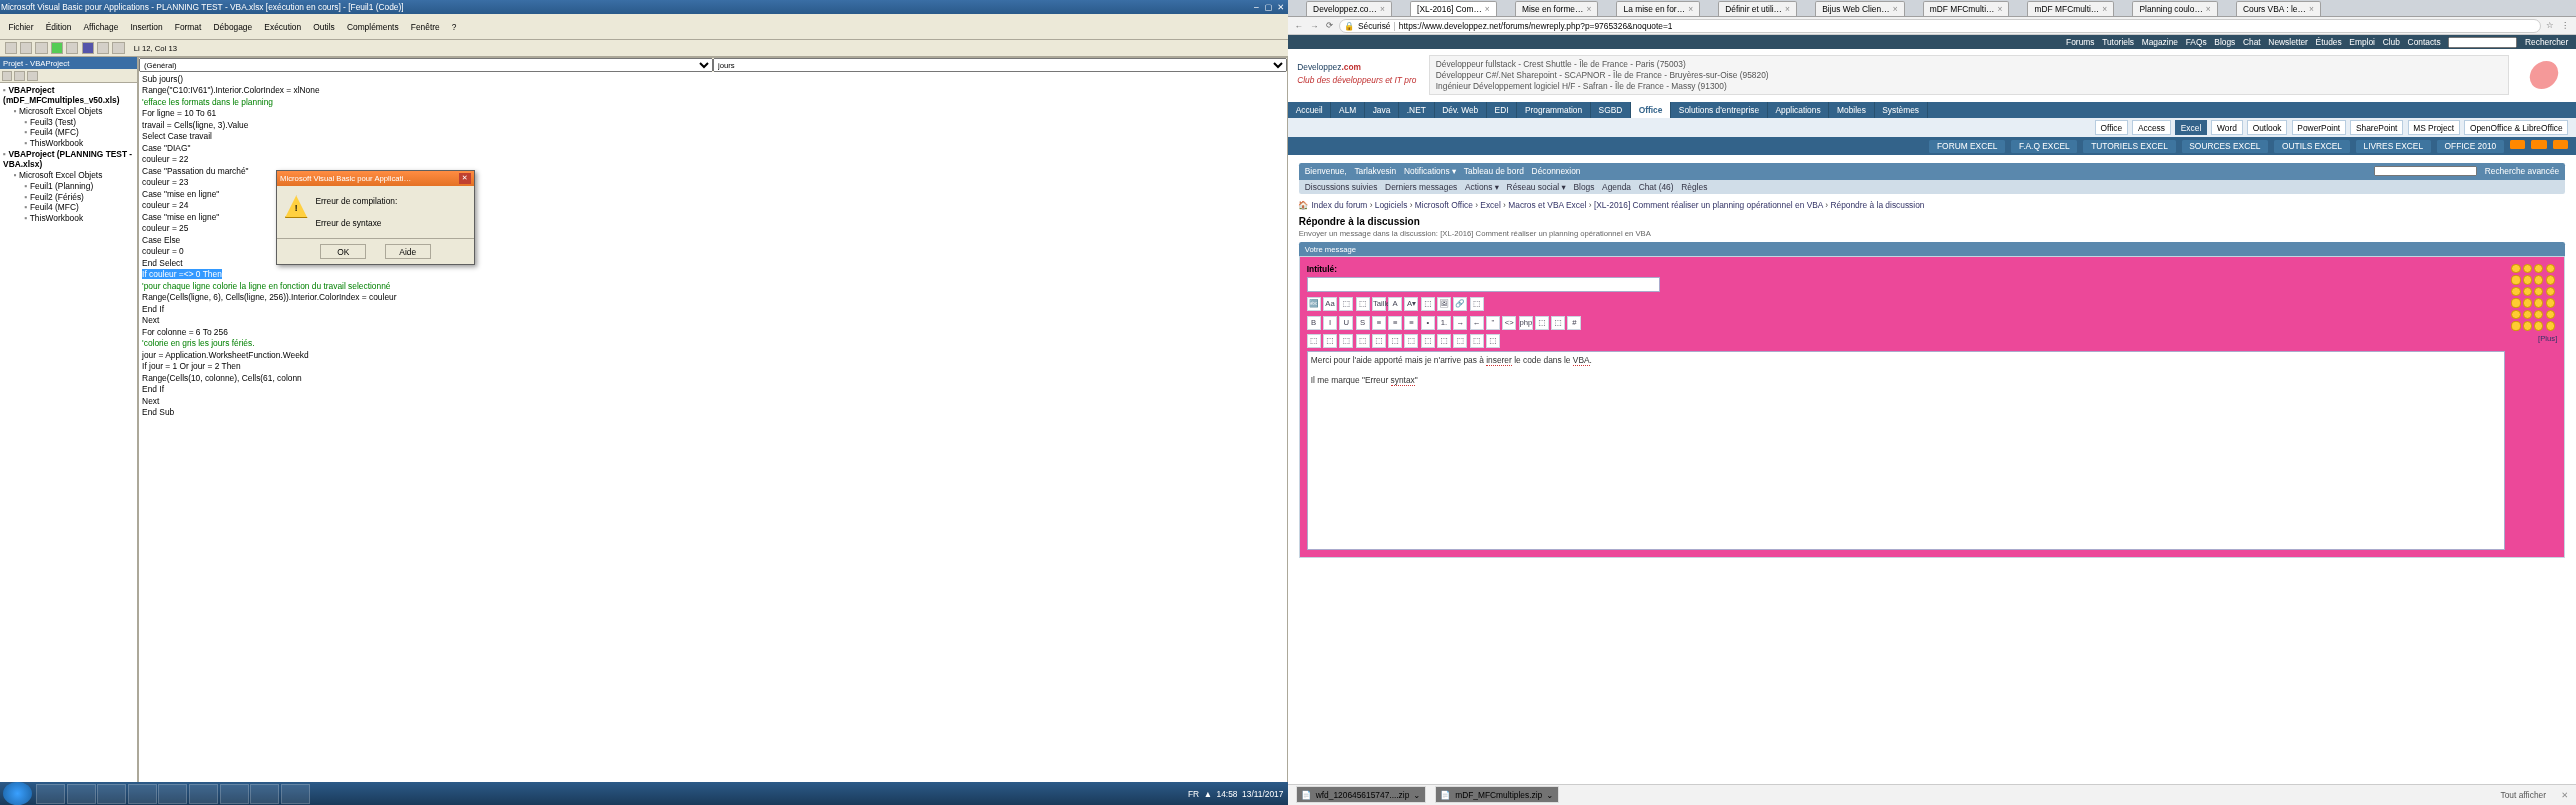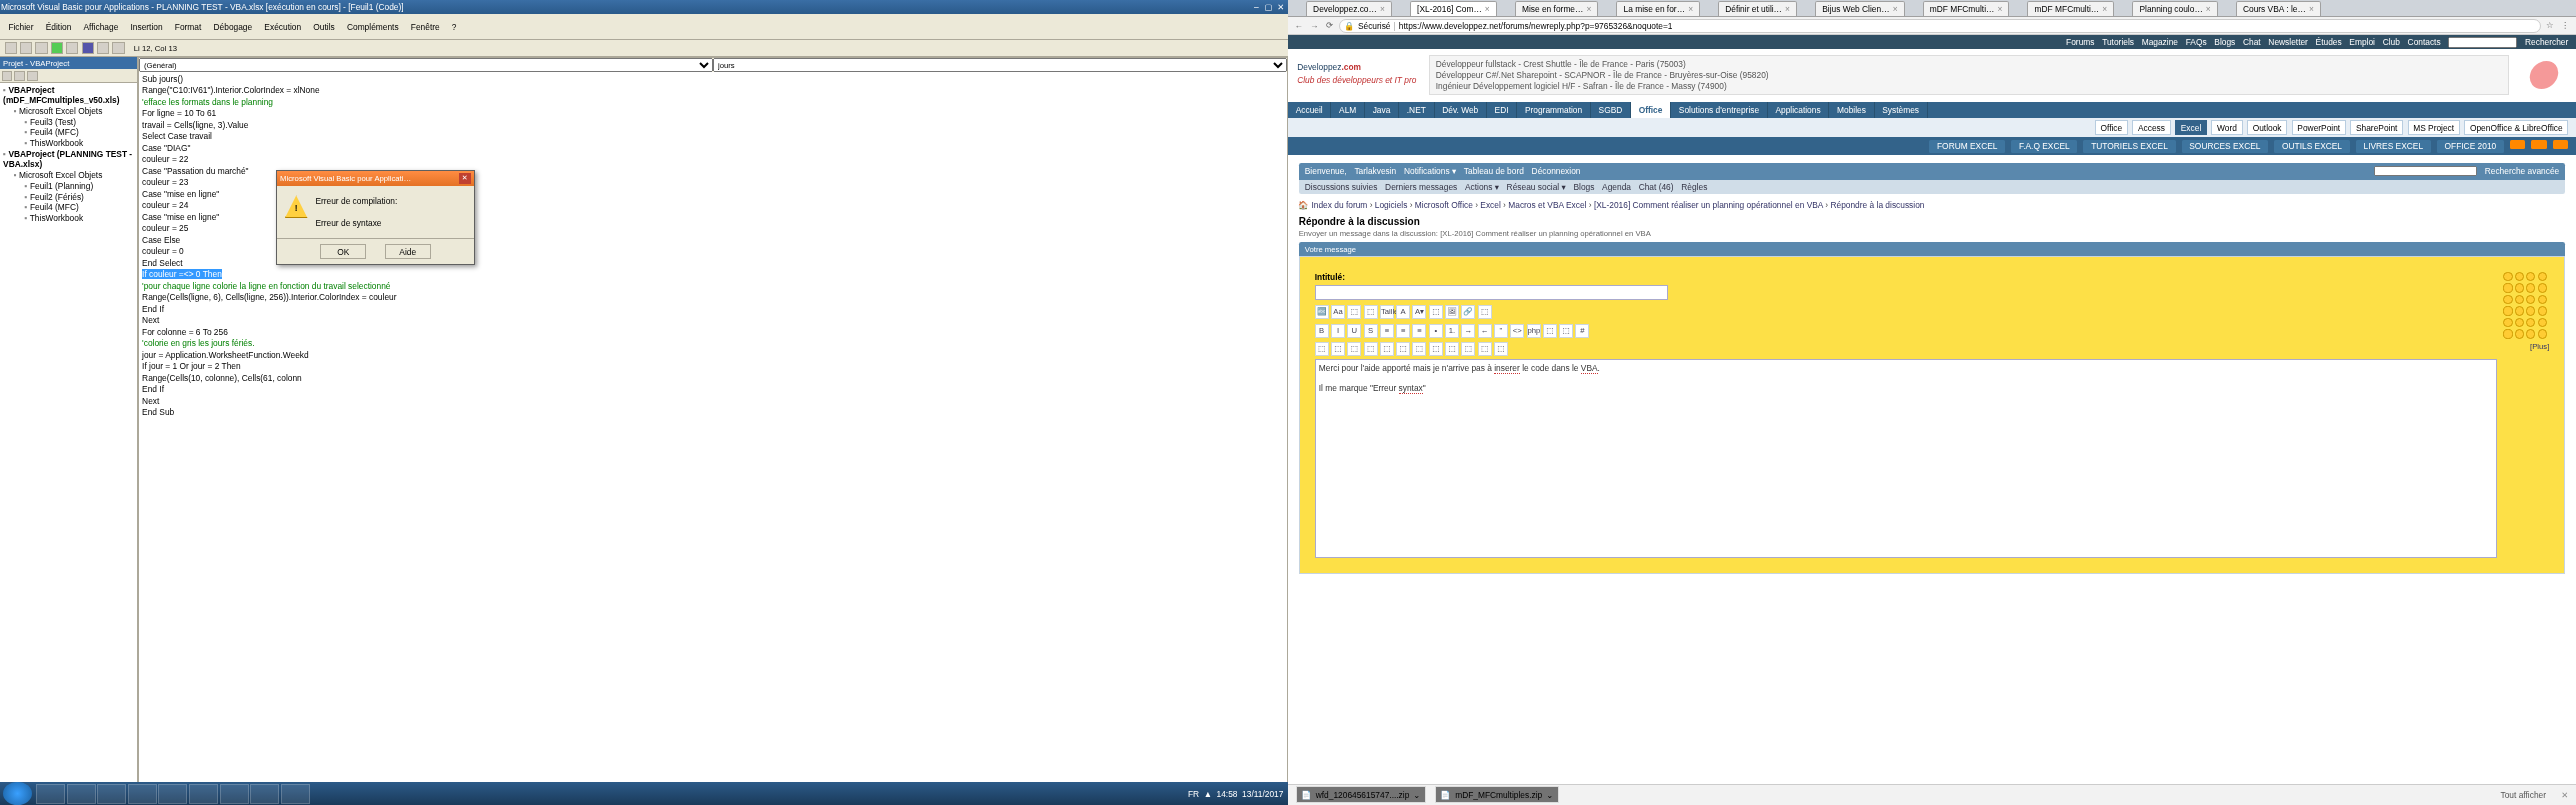--- a/index.html
+++ b/index.html
@@ -81,21 +81,21 @@
 
 .forum-wrap { padding: 7.7px 10.7px; }
 .forumbar { background: #5a88ad; color: #fff; display: flex; gap: 7.7px; padding: 3.1px 6.1px; border-radius: 2.3px 2.3px 0 0; font-size: 7.7px; }
 .forumbar input { height: 10.7px; font-size: 7.7px; }
 .forumbar2 { background: #d0dde8; display: flex; gap: 7.7px; padding: 2.3px 6.1px; font-size: 7.7px; color: #334; border-radius: 0 0 2.3px 2.3px; }
 .crumbs { margin: 6.1px 0; font-size: 8.4px; color: #444; }
 .crumbs a { color: #336; text-decoration: none; }
 .reply-title { font-weight: bold; font-size: 10px; margin-bottom: 1.5px; }
 .reply-sub { font-size: 7.7px; color: #666; margin-bottom: 4.6px; }
 .msg-head { background: #5a88ad; color: #fff; padding: 2.3px 6.1px; border-radius: 2.3px 2.3px 0 0; font-size: 7.7px; }
-.msg-body { border: 0.8px solid #c6d4e0; padding: 15px; background: #fde047; display: flex; gap: 6.1px; }
+.msg-body { border: 0.8px solid #c6d4e0; padding: 7px; background: #ec4899; display: flex; gap: 6.1px; }
 .msg-left { flex: 1; }
 .intitule { margin-bottom: 3.1px; font-weight: bold; }
 .intitule-input { width: 353px; height: 15.3px; border: 0.8px solid #aac; background: #fff; }
 .editor-tb { display: flex; gap: 2.3px; margin-top: 4.6px; flex-wrap: wrap; }
 .editor-tb .e { width: 14px; height: 14px; background: #fff; border: 0.8px solid #ccd6e0; color: #445; text-align: center; line-height: 12.3px; font-size: 7.7px; }
 .editor { width: 100%; height: 199px; margin-top: 3.1px; border: 0.8px solid #aac; background: #fff; padding: 3.1px; font-size: 8.4px; color: #333; }
 .editor .dotted { border-bottom: 0.8px dotted #c33; }
 .smileys { width: 46px; display: flex; flex-wrap: wrap; gap: 2.3px; align-content: flex-start; }
 .smile { width: 9.2px; height: 9.2px; background: #ffcc33; border-radius: 50%; border: 0.8px solid #cc9900; }
 .plus { font-size: 7.7px; color: #336; margin-top: 3.1px; text-align: right; }
@@ -283,21 +283,21 @@
         <a>Rechercher</a>
       </div>
     <div class="banner">
       <div class="logo-block">
         <div class="logo"><span>Developpez</span><b>.com</b></div>
         <div class="tagline">Club des développeurs et IT pro</div>
       </div>
       <div class="ads" id="ads">
           <div>Développeur fullstack - Crest Shuttle - Île de France - Paris (75003)</div>
           <div>Développeur C#/.Net Sharepoint - SCAPNOR - Île de France - Bruyères-sur-Oise (95820)</div>
-          <div>Ingénieur Développement logiciel H/F - Safran - Île de France - Massy (74900)</div>
+          <div>Ingénieur Développement logiciel H/F - Safran - Île de France - Massy (91300)</div>
         </div>
       <div class="ads-right">
           <div class="bird"></div>
         </div>
     </div>
     <div class="navrow" id="nav1">
         <div>Accueil</div>
         <div>ALM</div>
         <div>Java</div>
         <div>.NET</div>

